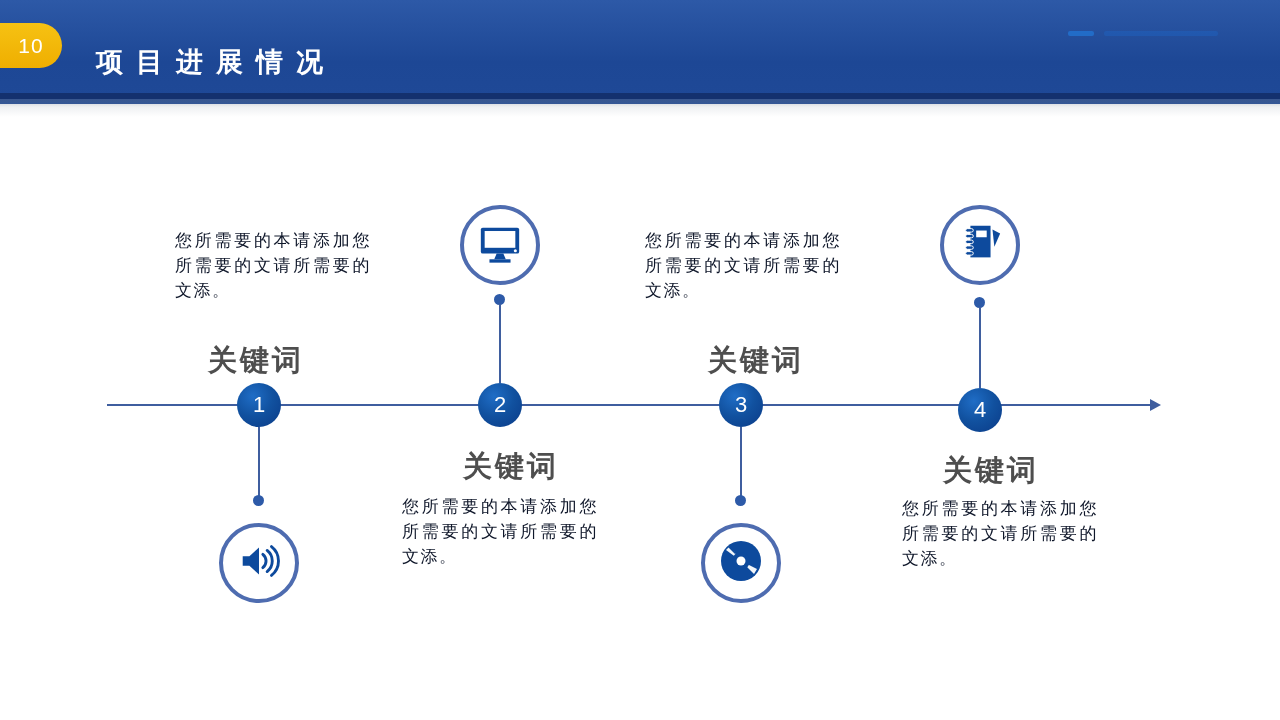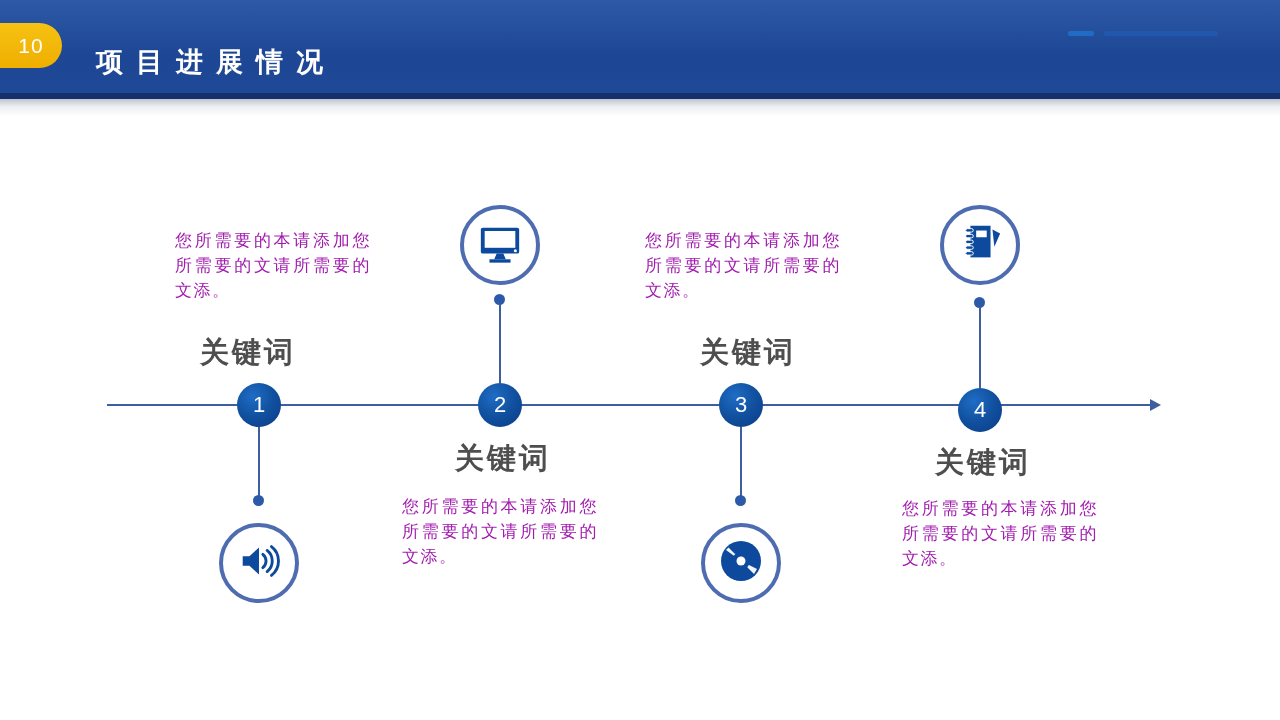--- a/index.html
+++ b/index.html
@@ -1,20 +1,20 @@
 <!DOCTYPE html>
 <html><head>
 <meta charset="utf-8">
 <style>
   html,body{margin:0;padding:0;background:#ffffff;}
   body{font-family:"Liberation Sans","DejaVu Sans",sans-serif;}
   .slide{position:relative;width:1280px;height:720px;background:#ffffff;overflow:hidden;}
 
   
-  .header{position:absolute;left:0;top:0;width:1280px;height:93px;
+  .header{position:absolute;left:0;top:0;width:1280px;height:104px;
     background:linear-gradient(180deg,#2d59a7 0%,#1d4795 60%,#1f4997 100%);}
   .header-strip{position:absolute;left:0;top:93px;width:1280px;height:6px;background:#14316e;}
   .header-shadow{position:absolute;left:0;top:99px;width:1280px;height:18px;
     background:linear-gradient(180deg,rgba(96,108,130,0.40) 0%,rgba(150,158,172,0.15) 45%,rgba(255,255,255,0) 100%);}
   .badge{position:absolute;left:0;top:23px;width:62px;height:45px;
     background:linear-gradient(180deg,#f6c213 0%,#efae00 100%);
     border-radius:0 23px 23px 0;display:flex;align-items:center;justify-content:center;}
   .badge span{color:#ffffff;font-size:21px;letter-spacing:1px;}
   .slide-title{position:absolute;left:80px;top:28px;margin:16px;color:#ffffff;
     font-size:27px;font-weight:700;letter-spacing:13px;white-space:nowrap;}
@@ -30,23 +30,23 @@
   .node{position:absolute;width:44px;height:44px;border-radius:50%;
     background:radial-gradient(circle at 36% 30%, #1f6dc6 0%, #11519f 48%, #0a3a87 100%);
     display:flex;align-items:center;justify-content:center;
     color:#ffffff;font-size:22px;font-weight:400;}
   .connector{position:absolute;width:2px;background:#3f5e9f;}
   .dot{position:absolute;width:11px;height:11px;border-radius:50%;background:#2d5aa8;}
 
   .icon-circle{position:absolute;width:72px;height:72px;border:4px solid #4e6cb0;border-radius:50%;
     background:#ffffff;display:flex;align-items:center;justify-content:center;}
 
-  .keyword{position:absolute;margin:0;color:#4e4e4e;font-size:29px;font-weight:700;
+  .keyword{position:absolute;margin:8px;color:#4e4e4e;font-size:29px;font-weight:700;
     letter-spacing:3px;white-space:nowrap;}
-  .desc{position:absolute;width:196px;color:#a21caf;font-size:17px;line-height:25px;
+  .desc{position:absolute;width:196px;color:#0f172a;font-size:17px;line-height:25px;
     letter-spacing:1.5px;text-align:justify;}
 </style>
 </head>
 <body>
 
 <div class="slide">
 
   <div class="header">
     <div class="badge">
       <span>10</span>

